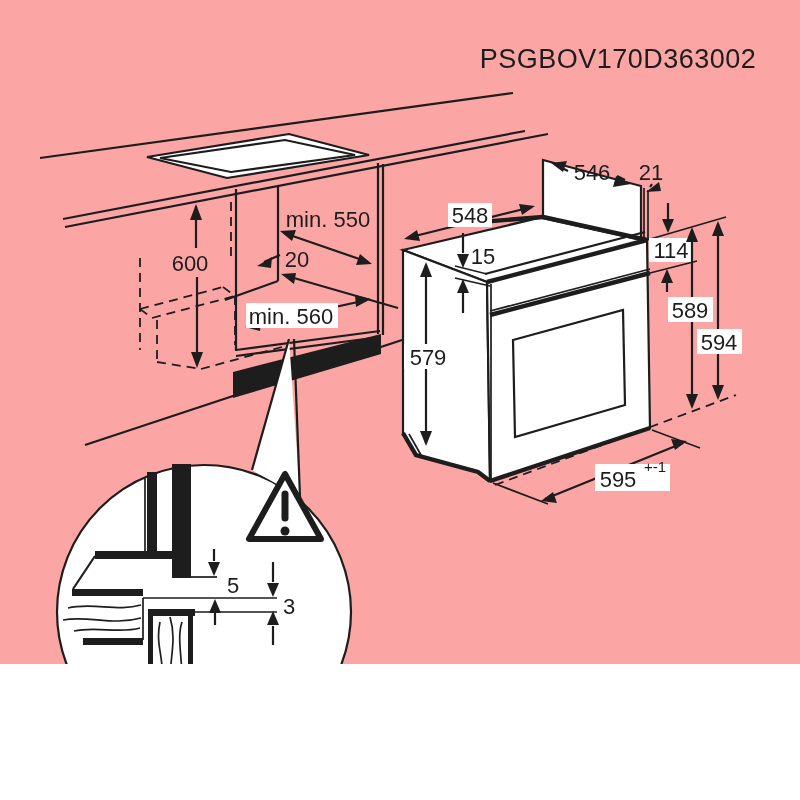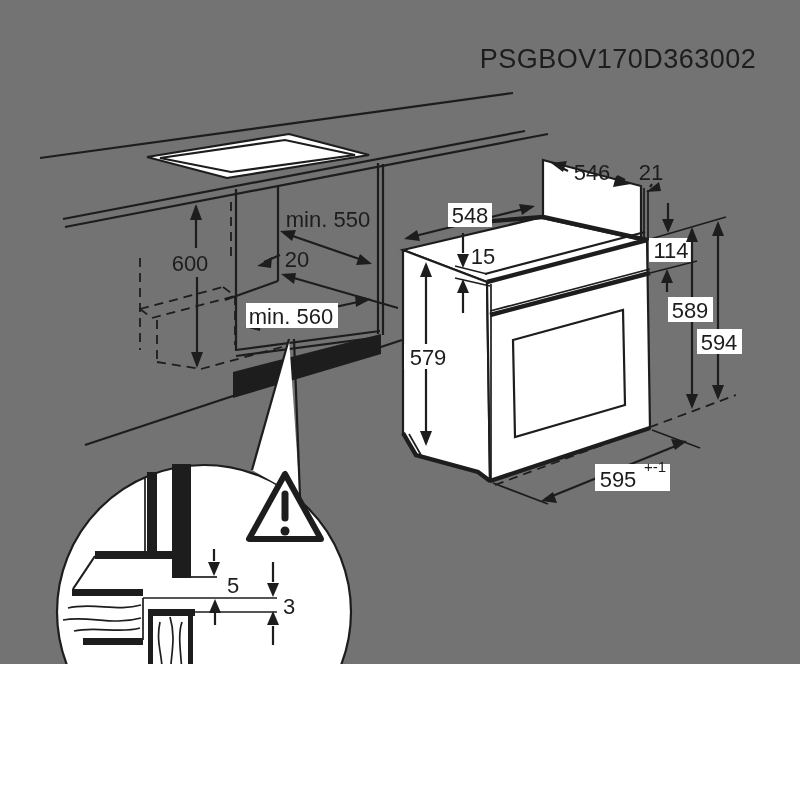--- a/index.html
+++ b/index.html
@@ -1,16 +1,16 @@
 <!DOCTYPE html>
 <html><head>
 <meta charset="utf-8">
 <style>
   html,body{margin:0;padding:0;background:#fff;}
-  .canvas{position:relative;width:800px;height:664px;background:#737373;overflow:hidden;text-decoration:underline;}
+  .canvas{position:relative;width:800px;height:664px;background:#fca5a5;overflow:hidden;text-decoration:underline;}
   svg{position:absolute;left:0;top:0;}
   svg text{font-family:"Liberation Sans","DejaVu Sans",sans-serif;fill:#1d1d1d;}
   .ln{stroke:#1d1d1d;fill:none;stroke-width:2.2;}
   .ln-thin{stroke:#1d1d1d;fill:none;stroke-width:1.7;}
   .ln-thick{stroke:#1d1d1d;fill:none;stroke-width:4.4;}
   .dash{stroke:#1d1d1d;fill:none;stroke-width:1.8;stroke-dasharray:9 6;}
   .solid{fill:#1d1d1d;stroke:none;}
   .face{fill:#ffffff;stroke:#1d1d1d;stroke-width:2.2;}
   .bg{fill:#ffffff;stroke:none;}
   .dim{font-size:22px;}

